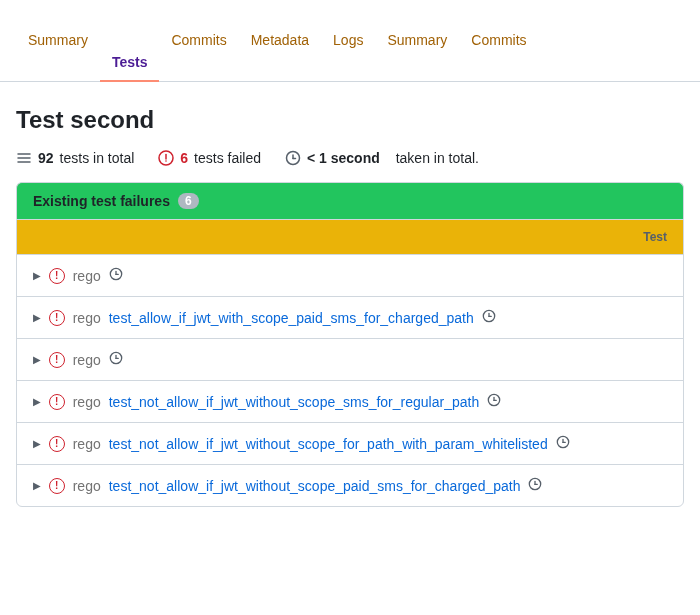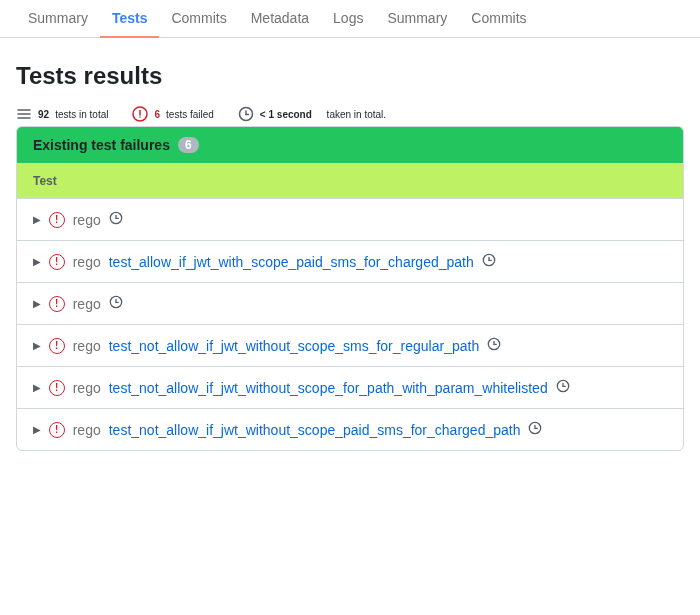--- a/index.html
+++ b/index.html
@@ -22,52 +22,53 @@
       display: flex;
       align-items: center;
       border-bottom: 1px solid #d0d7de;
       padding: 0 16px;
       gap: 0;
     }
 
     .nav-tab {
       padding: 10px 12px;
       font-size: 14px;
-      color: #737373;
+      color: #a16207;
       cursor: pointer;
       border-bottom: 2px solid transparent;
       margin-bottom: -1px;
       white-space: nowrap;
     }
 
     .nav-tab.active {
-      color: #3b82f6;
+      color: #4c1d95;
       font-weight: 600;
       border-bottom: 2px solid #fd8c73;
+      margin-top: 44px;
     }
 
     
     .page-content {
       padding: 24px 16px 16px;
     }
 
     .page-title {
       font-size: 24px;
       font-weight: 600;
       color: #1f2328;
       margin-bottom: 16px;
     }
 
     
     .stats-bar {
       display: flex;
       align-items: center;
       gap: 24px;
-      margin-bottom: 4px;
-      font-size: 10px;
+      margin-bottom: 16px;
+      font-size: 14px;
     }
 
     .stat-item {
       display: flex;
       align-items: center;
       gap: 6px;
     }
 
     .stat-icon {
       display: flex;
@@ -117,21 +118,22 @@
       border-radius: 0 0 6px 6px;
       width: 100%;
     }
 
     .table-header {
       padding: 10px 16px;
       font-size: 12px;
       font-weight: 600;
       color: #57606a;
       border-bottom: 1px solid #d0d7de;
-      background: #bef264;
+      background: #eab308;
+      text-align: right;
     }
 
     .test-row {
       display: flex;
       align-items: center;
       padding: 12px 16px;
       border-bottom: 1px solid #d0d7de;
       gap: 8px;
     }
 
@@ -199,21 +201,21 @@
   <div class="nav-tab active">Tests</div>
   <div class="nav-tab">Commits</div>
   <div class="nav-tab">Metadata</div>
   <div class="nav-tab">Logs</div>
   <div class="nav-tab">Summary</div>
   <div class="nav-tab">Commits</div>
 </nav>
 
 <div class="page-content">
 
-  <h1 class="page-title">Tests results</h1>
+  <h1 class="page-title">Test second</h1>
 
   <div class="stats-bar">
 
     <div class="stat-item">
       <span class="stat-icon">
         <svg width="16" height="16" viewBox="0 0 16 16" class="list-icon-svg">
           <line x1="2" y1="4" x2="14" y2="4" stroke="#57606a" stroke-width="1.5" stroke-linecap="round"></line>
           <line x1="2" y1="8" x2="14" y2="8" stroke="#57606a" stroke-width="1.5" stroke-linecap="round"></line>
           <line x1="2" y1="12" x2="14" y2="12" stroke="#57606a" stroke-width="1.5" stroke-linecap="round"></line>
         </svg>

